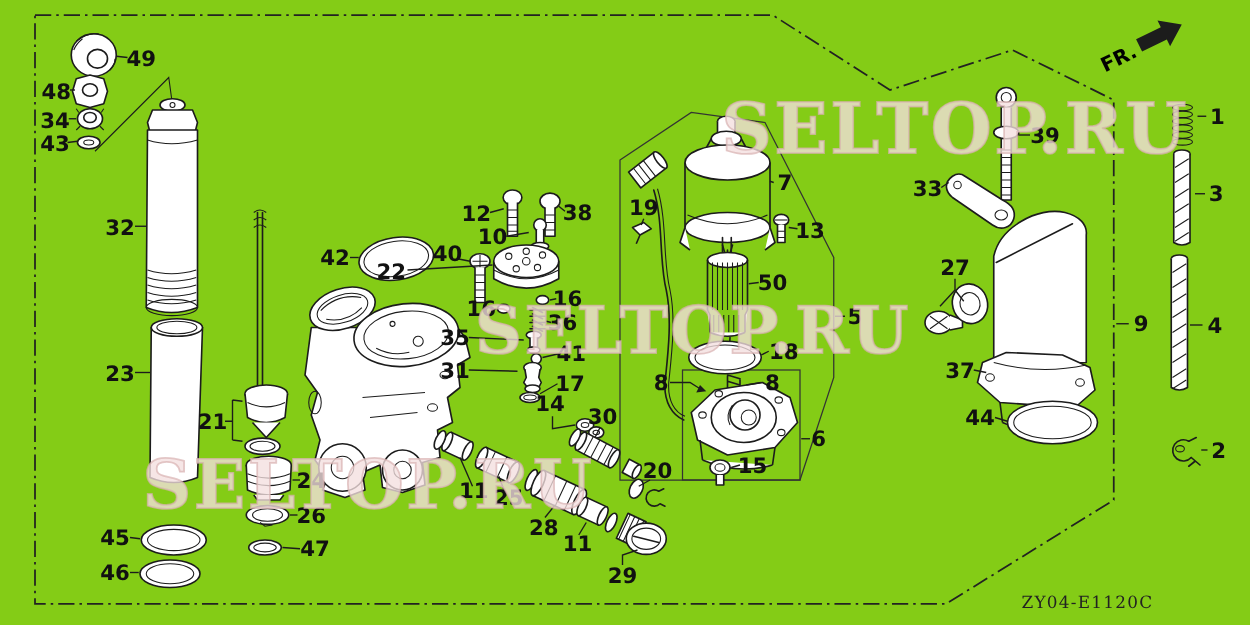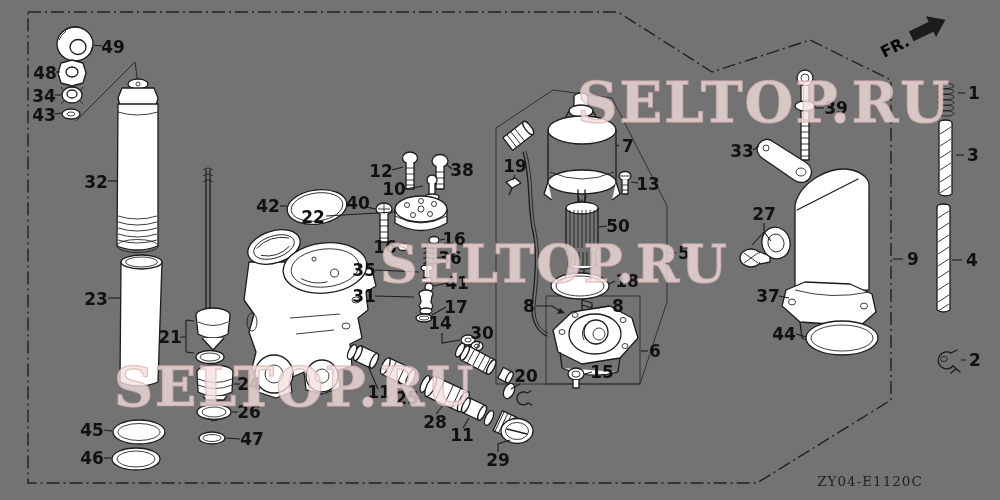--- a/index.html
+++ b/index.html
@@ -1,16 +1,16 @@
 <!DOCTYPE html>
 <html><head>
 <meta charset="utf-8">
 <style>
   html,body{margin:0;padding:0;background:#fff;}
-  .stage{position:relative;width:1000px;height:500px;background:#737373;overflow:hidden;
+  .stage{position:relative;width:1000px;height:500px;background:#84cc16;overflow:hidden;
          font-family:"DejaVu Sans",sans-serif;}
   svg{position:absolute;left:0;top:0;}
   .s  {stroke:#1c1c1c;stroke-width:1.3;fill:none;stroke-linecap:round;stroke-linejoin:round;}
   .sw {stroke:#1c1c1c;stroke-width:1.3;fill:#ffffff;stroke-linejoin:round;}
   .t  {stroke:#1c1c1c;stroke-width:0.85;fill:none;}
   .ld {stroke:#1c1c1c;stroke-width:1.1;fill:none;}
   .num{font:700 17px "DejaVu Sans",sans-serif;fill:#111;text-anchor:middle;}
   .wm {font:700 56px "DejaVu Serif",serif;fill:#f3dfdf;fill-opacity:.78;stroke:#d9b2b2;
        stroke-opacity:.7;stroke-width:1.4;letter-spacing:2px;}
   .code{font:13.5px "DejaVu Serif",serif;fill:#222;text-anchor:middle;letter-spacing:1px;}

